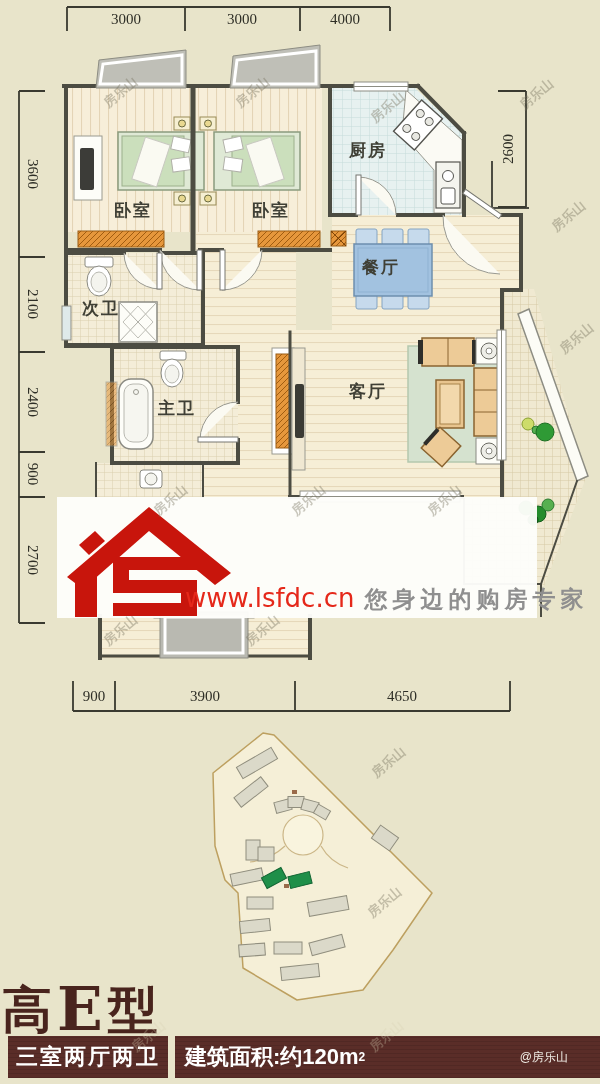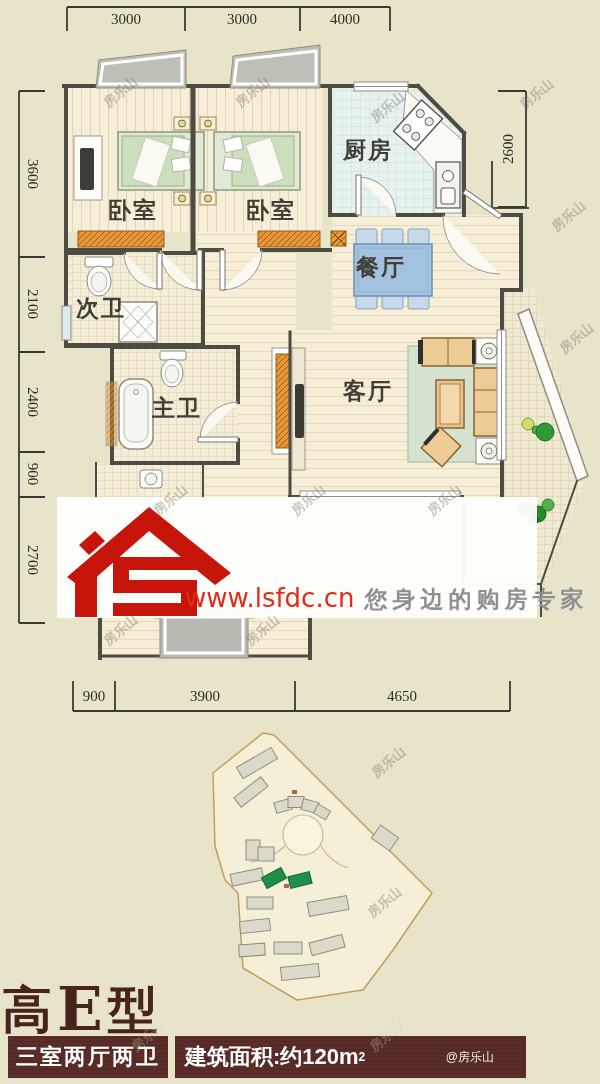--- a/index.html
+++ b/index.html
@@ -5,21 +5,21 @@
   html,body{margin:0;padding:0;}
   .canvas{position:relative;width:600px;height:1084px;background:#e8e4ca;overflow:hidden;
     font-family:"Liberation Sans",sans-serif;}
   .layer{position:absolute;left:0;top:0;}
   
   .dim{position:absolute;transform:translate(-50%,-50%);font-family:"Liberation Serif",serif;
     font-size:15px;color:#2e2e26;z-index:2;white-space:nowrap;}
   .dim.v{transform:translate(-50%,-50%) rotate(90deg);}
   .dim.vr{transform:translate(-50%,-50%) rotate(-90deg);}
   
-  .room-label{position:absolute;transform:translate(-50%,-50%);font-weight:bold;font-size:23px;
+  .room-label{position:absolute;transform:translate(-50%,-50%);font-weight:bold;font-size:17px;
     color:#3f3f35;letter-spacing:2px;z-index:2;white-space:nowrap;font-family:"DejaVu Sans",sans-serif;}
   
   .banner{position:absolute;left:57px;top:497px;width:480px;height:121px;
     background:rgba(253,253,250,.97);z-index:3;}
   .site-name{position:absolute;left:127px;top:24px;font-size:42px;font-weight:bold;color:#1a1a1a;
     letter-spacing:1px;text-shadow:2px 2px 0 rgba(125,125,125,.55);white-space:nowrap;
     font-family:"DejaVu Sans",sans-serif;}
   .banner-line2{position:absolute;left:128px;top:86px;white-space:nowrap;}
   .site-url{font-size:26px;font-weight:normal;color:#e5281a;font-family:"DejaVu Sans",sans-serif;}
   .slogan{font-size:23px;font-weight:bold;color:#8f8f8f;letter-spacing:5px;margin-left:10px;
@@ -31,21 +31,21 @@
   .wm-dark{color:rgba(215,208,180,.30);}
   
   .unit-title{position:absolute;left:2px;top:984px;color:#49241d;font-weight:bold;
     font-family:"DejaVu Serif",serif;display:flex;align-items:flex-end;z-index:2;}
   .t-cn{font-size:50px;line-height:1;}
   .t-e{font-size:60px;line-height:.85;margin:0 5px;font-family:"DejaVu Serif",serif;}
   .bar{position:absolute;top:1036px;height:42px;background:#5a2d28;color:#fff;display:flex;
     align-items:center;font-weight:bold;font-size:22px;z-index:2;
     background-image:repeating-linear-gradient(0deg,rgba(0,0,0,.10) 0 1px,transparent 1px 4px);}
   .bar-left{left:8px;width:160px;justify-content:center;letter-spacing:2px;}
-  .bar-right{left:175px;width:351px;padding-left:10px;box-sizing:border-box;}
+  .bar-right{left:175px;width:425px;padding-left:10px;box-sizing:border-box;}
   .sup{font-size:12px;vertical-align:super;font-weight:bold;}
   .credit{position:absolute;right:32px;top:50%;transform:translateY(-50%);font-size:12px;
     font-weight:normal;color:#f0ece4;}
 </style>
 </head>
 <body>
 
 <div class="canvas">
 
   <svg class="layer" width="600" height="720" viewBox="0 0 600 720">

